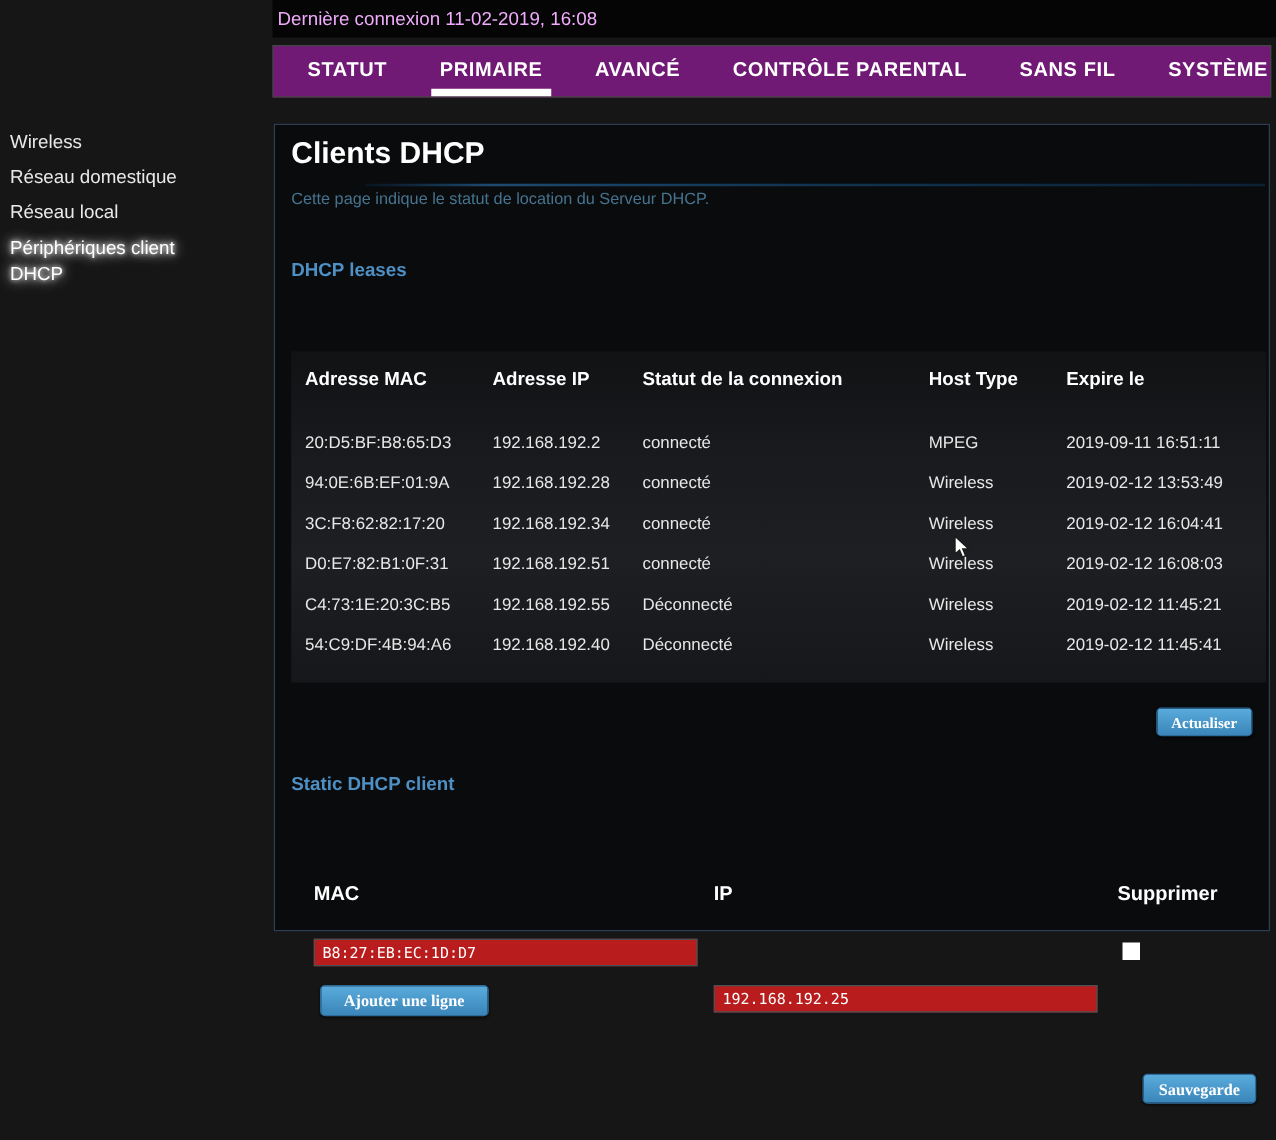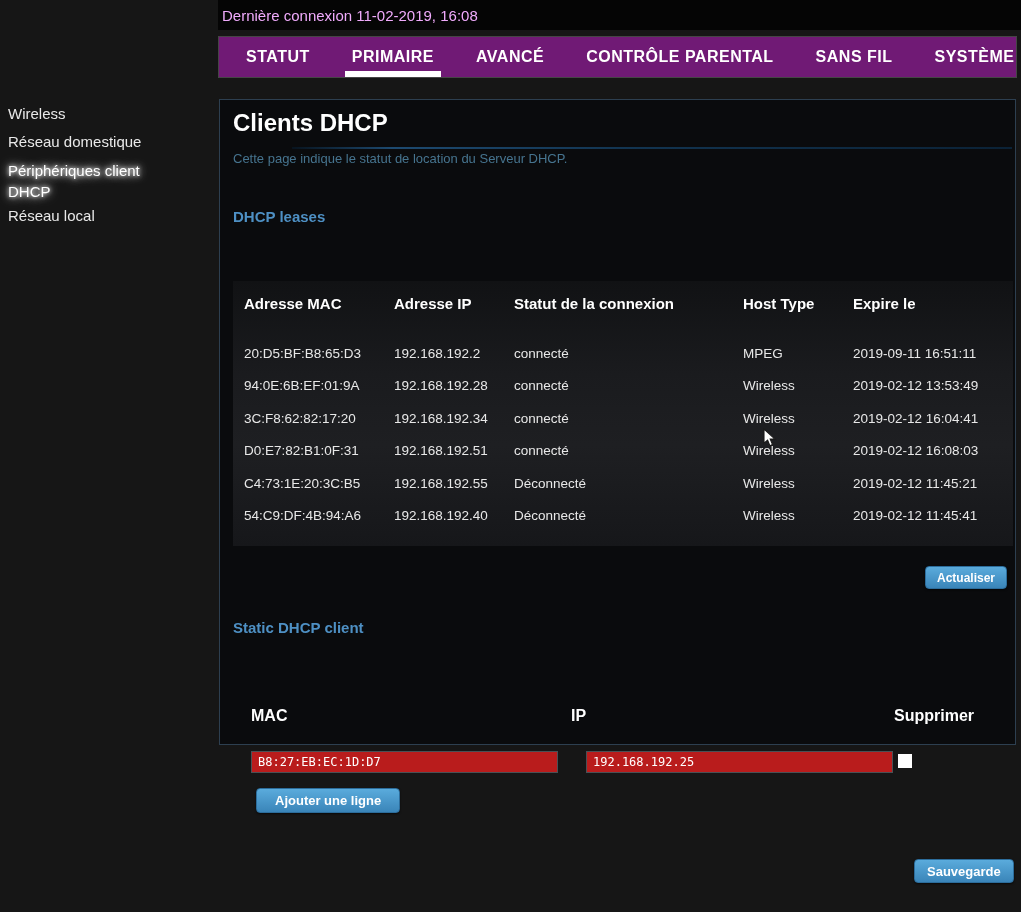--- a/index.html
+++ b/index.html
@@ -42,33 +42,33 @@
                 padding:13px 0 0 11px; }
   .t-grid { display:grid; grid-template-columns:150px 120px 229px 110px 160px; }
   .t-head .t-cell { color:#ffffff; font-size:15px; font-weight:bold; line-height:19px; }
   .t-rows { margin-top:32px; }
   .t-row { display:grid; grid-template-columns:150px 120px 229px 110px 160px; height:32.4px; }
   .t-row .t-cell { color:#e8e8e8; font-size:13.5px; line-height:17px; }
 
   
   .btn { position:absolute; display:inline-block; background:linear-gradient(#5aabdc,#3a85b9);
          border:1px solid #2c6d9c; border-radius:4px; color:#ffffff; font-weight:bold;
-         font-family:Liberation Sans, sans-serif; text-align:left; cursor:pointer;
+         font-family:Liberation Serif, serif; text-align:left; cursor:pointer;
          box-shadow:0 1px 2px rgba(0,0,0,.6); }
   .btn-refresh { left:705px; top:466px; height:23px; font-size:12px; padding:4px 11px; }
   .btn-add    { left:36px;  top:688px; height:25px; font-size:13px; padding:4px 18px; }
   .btn-save   { left:694px; top:759px; height:24px; font-size:13px; padding:4px 12px; }
 
   
   .static-label { position:absolute; top:607px; color:#ffffff; font-size:16px; font-weight:bold; }
   .lb-mac { left:31px; } .lb-ip { left:351px; } .lb-del { left:674px; }
   .txt-input { position:absolute; top:651px; width:307px; height:22px; background:#b91c1c;
                border:1px solid #4a5055; color:#ffffff; font-family:"DejaVu Sans Mono", monospace;
                font-size:12px; padding:0 6px; }
-  .in-mac { left:31px; } .in-ip { left:366px; }
+  .in-mac { left:31px; } .in-ip { left:351px;margin-top:37px; }
   .checkbox { position:absolute; left:678px; top:654px; width:14px; height:14px; background:#ffffff; cursor:pointer; }
 
   .cursor { position:absolute; left:763px; top:428px; pointer-events:none; }
 </style>
 </head>
 <body>
 
 <div class="screen">
 
   <div class="top-strip">
@@ -80,22 +80,22 @@
     <div class="nav-item active">PRIMAIRE</div>
     <div class="nav-item">AVANCÉ</div>
     <div class="nav-item">CONTRÔLE PARENTAL</div>
     <div class="nav-item">SANS FIL</div>
     <div class="nav-item">SYSTÈME</div>
   </div>
 
   <div class="sidebar">
     <div class="side-item">Wireless</div>
     <div class="side-item">Réseau domestique</div>
+    <div class="side-item">Réseau local</div>
     <div class="side-item active">Périphériques client DHCP</div>
-    <div class="side-item">Réseau local</div>
   </div>
 
   <div class="panel">
     <div class="page-title">Clients DHCP</div>
     <div class="title-rule"></div>
     <div class="subtitle">Cette page indique le statut de location du Serveur DHCP.</div>
 
     <div class="section-title st-leases">DHCP leases</div>
 
     <div class="leases-box">

